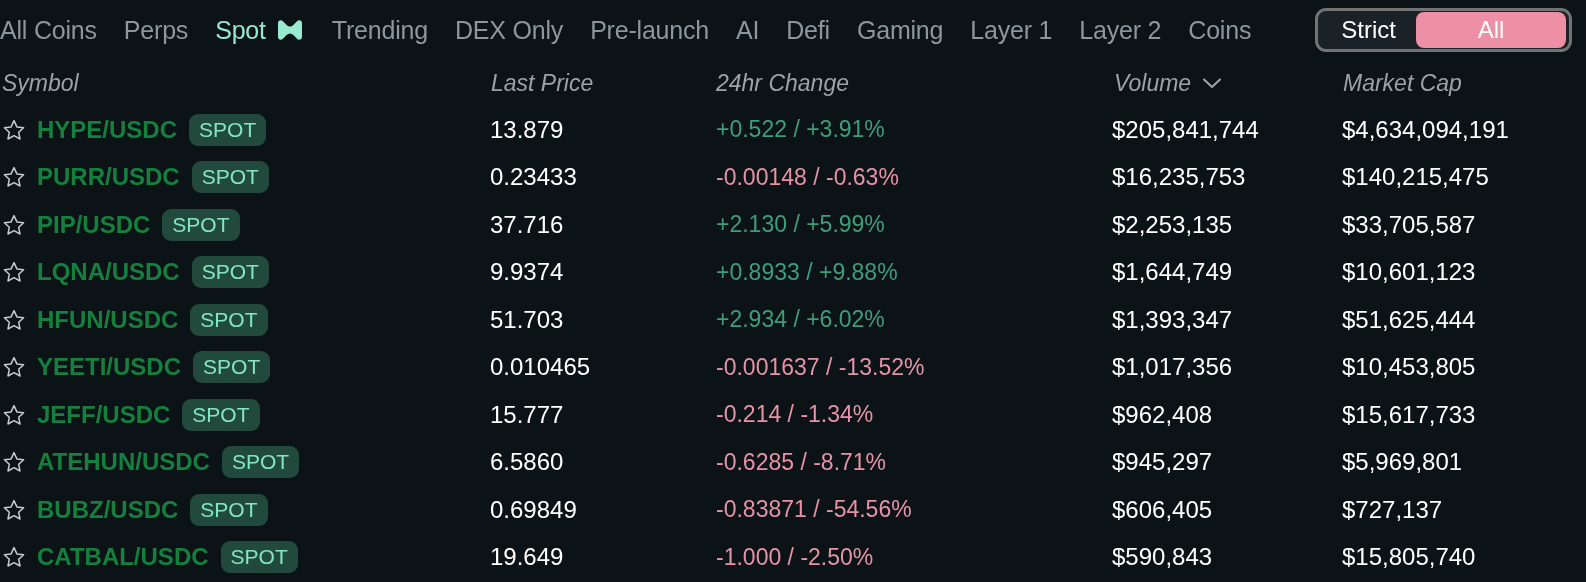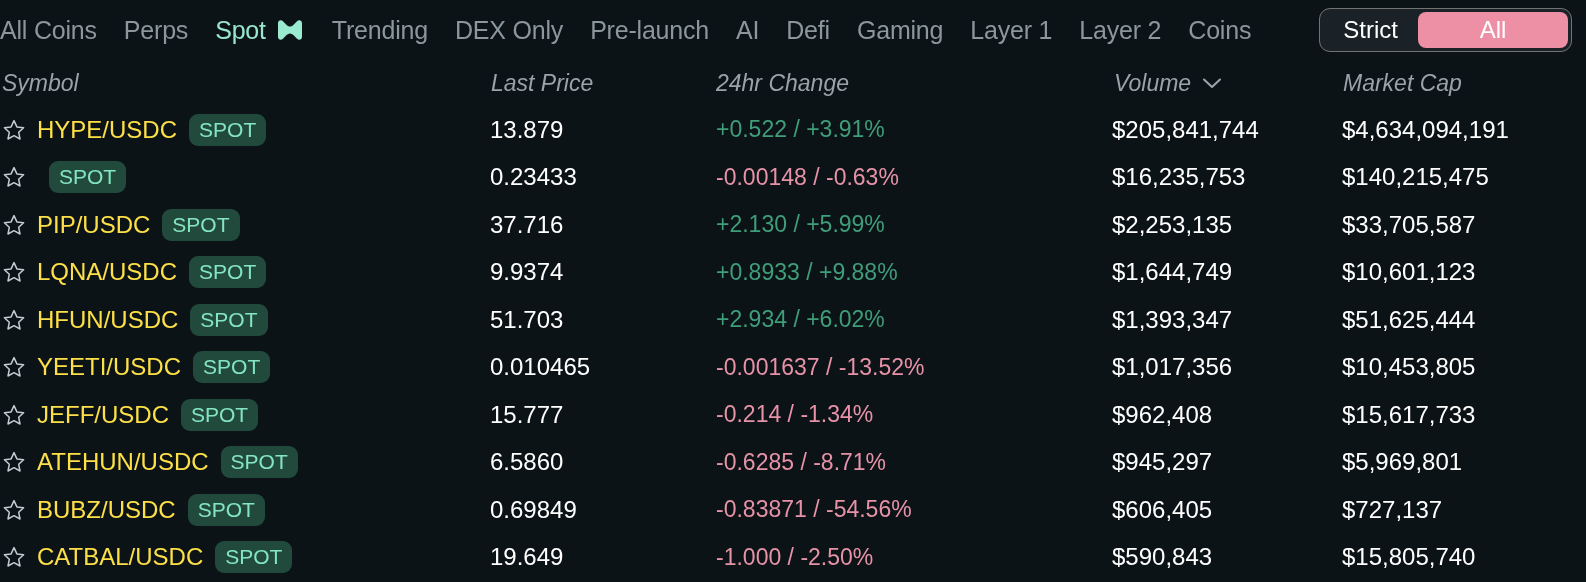--- a/index.html
+++ b/index.html
@@ -60,21 +60,21 @@
 
   
   .toggle {
     position: absolute;
     right: 14px;
     top: 8px;
     height: 44px;
     display: flex;
     align-items: center;
     background: #1a2227;
-    border: 1px solid #737373;
+    border: 3px solid #737373;
     border-radius: 11px;
     padding: 3px;
     box-sizing: border-box;
     gap: 0px;
   }
   .toggle-opt {
     font-size: 24px;
     padding: 0 20px;
     height: 36px;
     line-height: 36px;
@@ -128,22 +128,23 @@
   .star {
     width: 24px;
     height: 24px;
     margin-left: 2px;
     margin-right: 11px;
     flex: 0 0 auto;
     cursor: pointer;
   }
   .sym-text {
     font-size: 24px;
-    color: #fde047;
-    white-space: nowrap;
+    color: #15803d;
+    white-space: nowrap;
+    font-weight: bold;
   }
   .badge {
     margin-left: 12px;
     background: #214a3c;
     color: #84e5c2;
     font-size: 21px;
     border-radius: 9px;
     padding: 5px 10px 6px 10px;
     line-height: 1;
     white-space: nowrap;
@@ -250,20 +251,21 @@
           <div class="c-price"><span class="price">13.879</span></div>
           <div class="c-change"><span class="change up">+0.522 / +3.91%</span></div>
           <div class="c-volume"><span class="vol">$205,841,744</span></div>
           <div class="c-mcap"><span class="mcap">$4,634,094,191</span></div>
         </div>
         <div class="row">
           <div class="c-symbol">
             <span class="star"><svg viewBox="0 0 24 24" width="24" height="24" fill="none">
                 <path d="M12 2.6 L14.9 8.9 L21.6 9.7 L16.7 14.3 L18 21 L12 17.7 L6 21 L7.3 14.3 L2.4 9.7 L9.1 8.9 Z" stroke="#c3ccd1" stroke-width="1.5" stroke-linejoin="round"></path>
               </svg></span>
+            <span class="sym-text">PURR/USDC</span>
             <span class="badge">SPOT</span>
           </div>
           <div class="c-price"><span class="price">0.23433</span></div>
           <div class="c-change"><span class="change down">-0.00148 / -0.63%</span></div>
           <div class="c-volume"><span class="vol">$16,235,753</span></div>
           <div class="c-mcap"><span class="mcap">$140,215,475</span></div>
         </div>
         <div class="row">
           <div class="c-symbol">
             <span class="star"><svg viewBox="0 0 24 24" width="24" height="24" fill="none">

